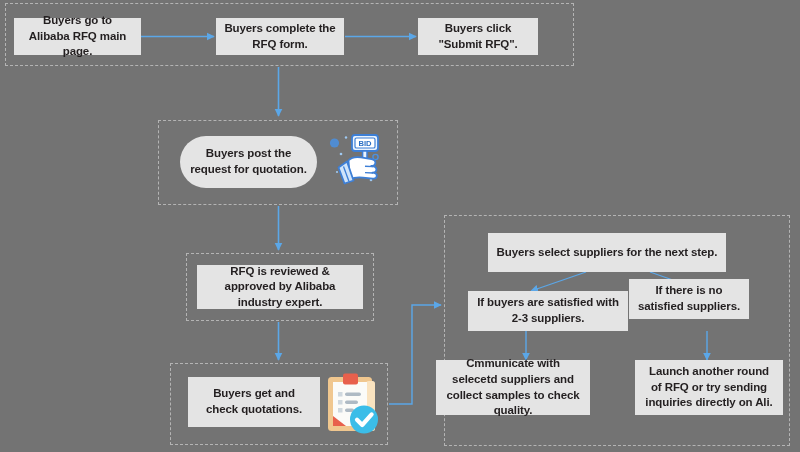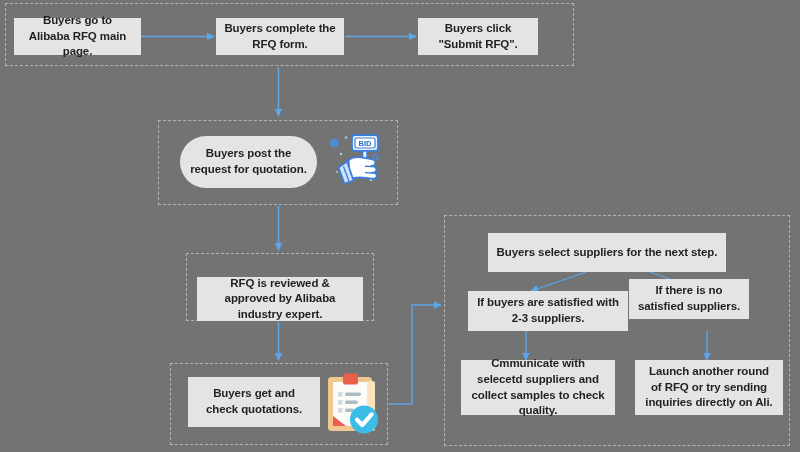--- a/index.html
+++ b/index.html
@@ -105,41 +105,41 @@
   </div>
 
   <div class="node" style="left:418px; top:18px; width:120px; height:37px;">
     <span>Buyers click "Submit RFQ".</span>
   </div>
 
   <div class="node" style="left:180px; top:136px; width:137px; height:52px;border-radius:26px;">
     <span>Buyers post  the request for quotation.</span>
   </div>
 
-  <div class="node" style="left:197px; top:265px; width:166px; height:44px;margin-top:12px;">
+  <div class="node" style="left:197px; top:265px; width:166px; height:44px;">
     <span>RFQ is reviewed &amp; approved by Alibaba industry expert.</span>
   </div>
 
   <div class="node" style="left:188px; top:377px; width:132px; height:50px;text-align:center;">
     <span>Buyers get and check quotations.</span>
   </div>
 
   <div class="node" style="left:480px; top:233px; width:238px; height:39px;margin-left:8px;">
     <span>Buyers select suppliers for the next step.</span>
   </div>
 
   <div class="node" style="left:468px; top:291px; width:160px; height:40px;">
     <span>If buyers are satisfied with 2-3 suppliers.</span>
   </div>
 
   <div class="node" style="left:629px; top:279px; width:120px; height:40px;">
     <span>If there is no satisfied suppliers.</span>
   </div>
 
-  <div class="node" style="left:461px; top:360px; width:154px; height:55px;">
+  <div class="node" style="left:436px; top:360px; width:154px; height:55px;">
     <span>Cmmunicate with selecetd suppliers and collect samples to check quality.</span>
   </div>
 
   <div class="node" style="left:635px; top:360px; width:148px; height:55px;">
     <span>Launch another round of RFQ or try sending inquiries directly on Ali.</span>
   </div>
 
   <div class="icon-holder" style="left:324px; top:128px; width:62px; height:62px;">
     <svg width="62" height="62" viewBox="0 0 62 62" xmlns="http://www.w3.org/2000/svg">
 

